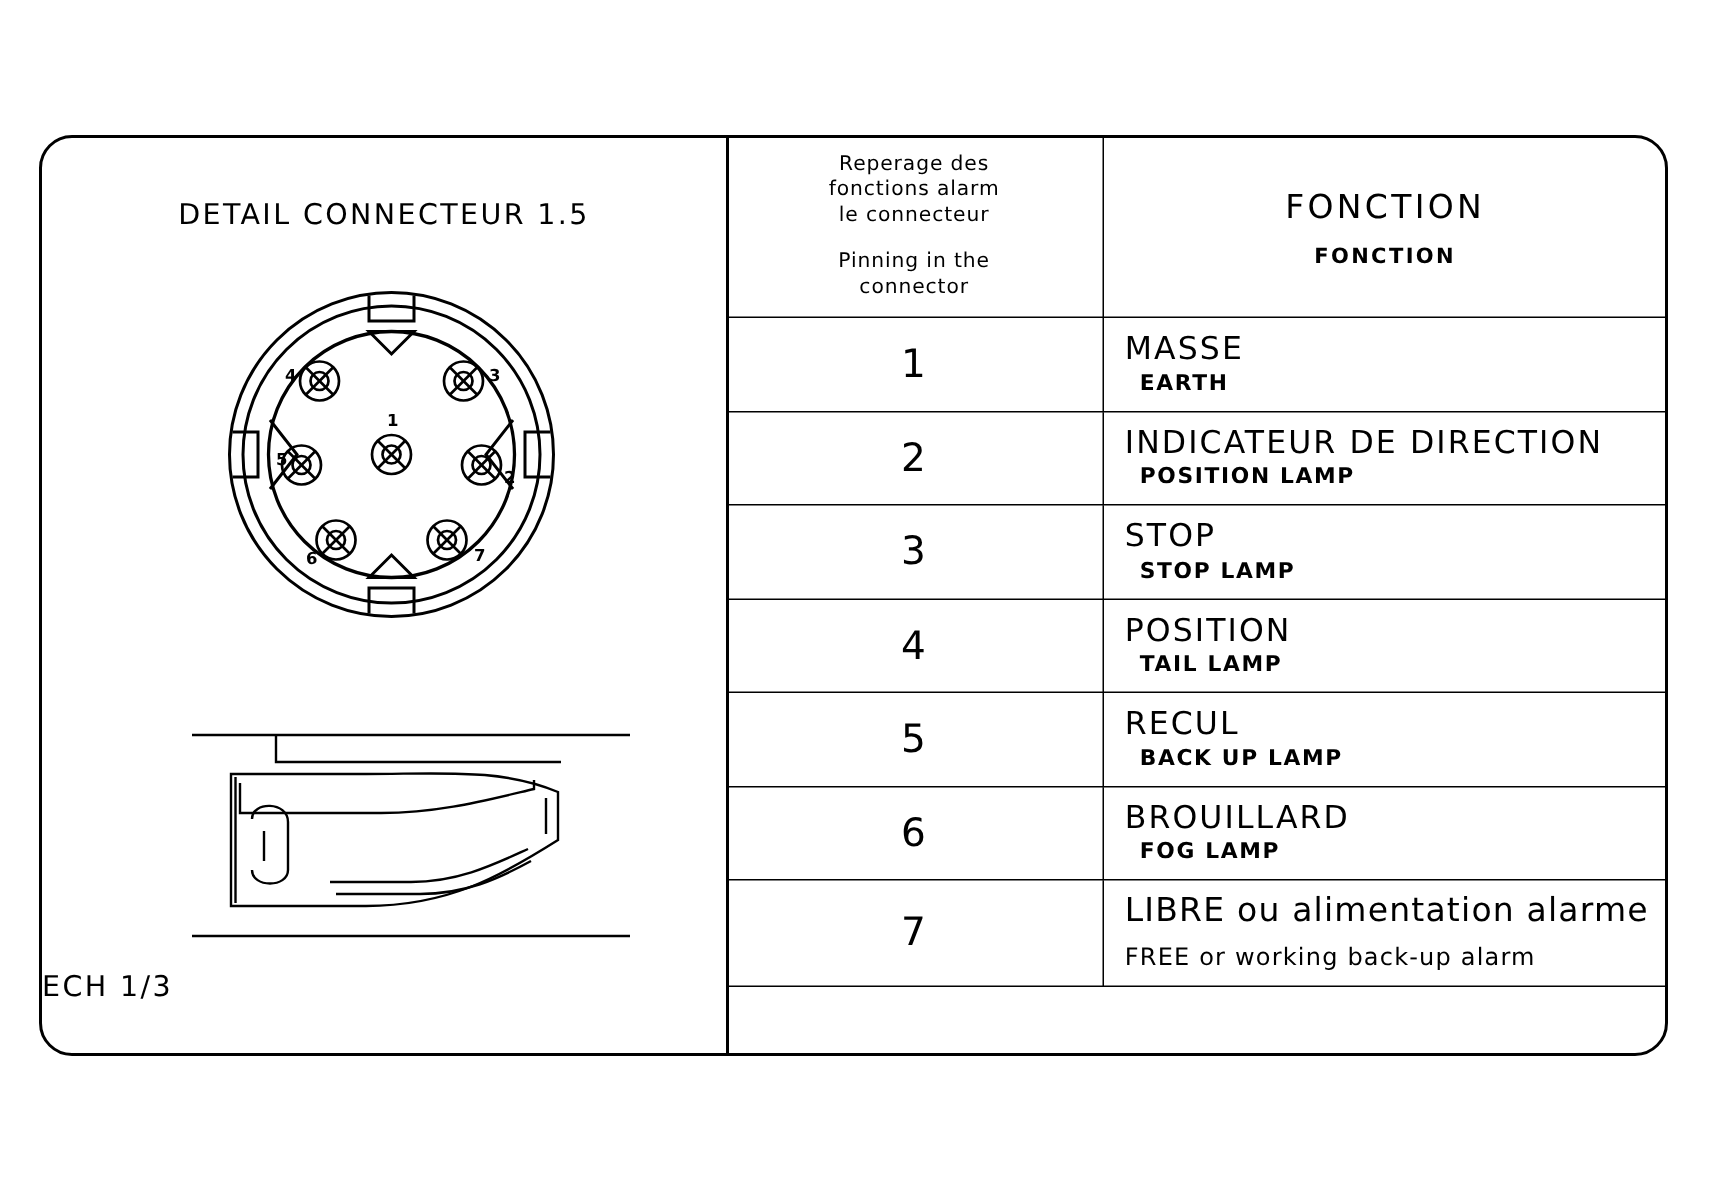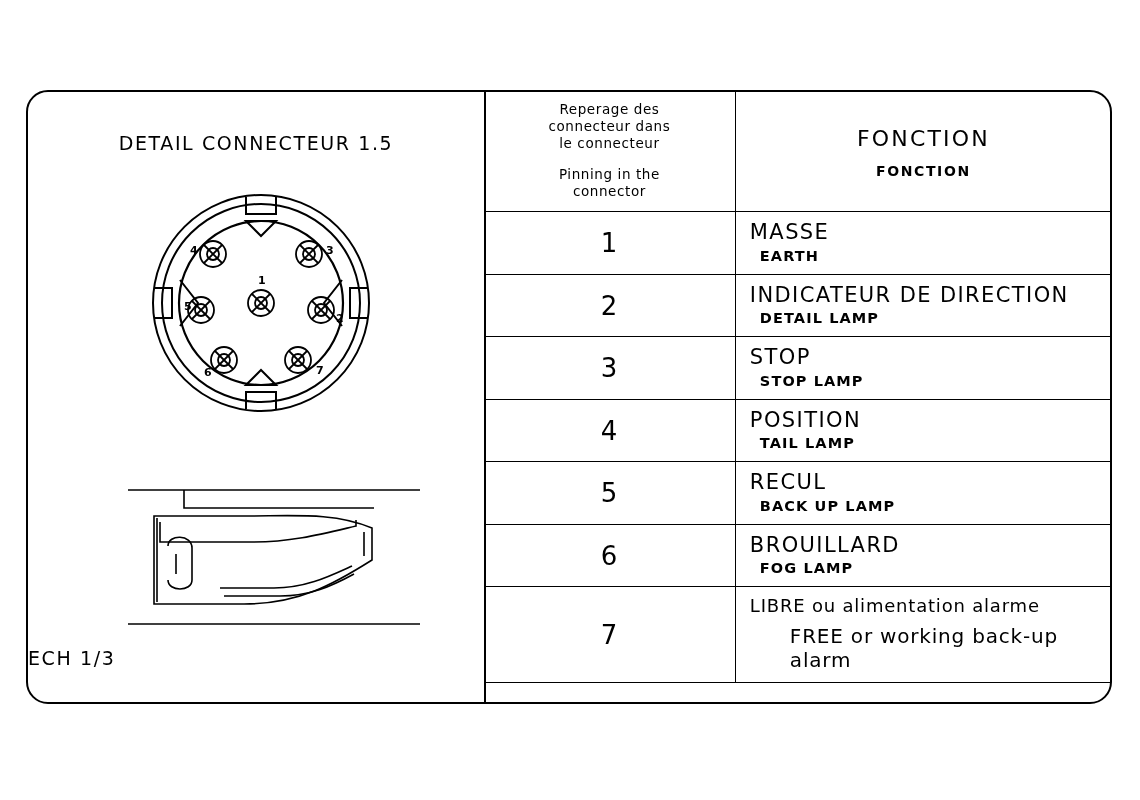--- a/index.html
+++ b/index.html
@@ -154,30 +154,29 @@
     line-height: 1.12;
   }
   .fn-en {
     font-size: 14.5px;
     letter-spacing: 1.1px;
     font-weight: bold;
     padding-left: 10px;
     margin-top: 3px;
   }
   .fn-cell.last .fn-fr {
-    font-size: 18px;
+    font-size: 22px;
     letter-spacing: 0.8px;
   }
   .fn-cell.last .fn-en {
-    font-size: 20px;
+    font-size: 16px;
     font-weight: normal;
     letter-spacing: 0.8px;
     padding-left: 0;
     margin-top: 7px;
-    margin-left: 40px;
   }
 
   .pin-label {
     font-family: "DejaVu Sans", sans-serif;
     font-size: 11px;
     font-weight: bold;
   }
 </style>
 </head>
 <body>
@@ -286,21 +285,21 @@
 
   <div class="divider"></div>
 
   <table class="tbl">
     <tbody>
         <tr>
       <td class="col-pin">
         <div class="hdr-pin">
           <div class="fr">
             <div>Reperage des</div>
-            <div>connecteur dans</div>
+            <div>fonctions alarm</div>
             <div>le connecteur</div>
           </div>
           <div class="en">
             <div>Pinning in the</div>
             <div>connector</div>
           </div>
         </div>
       </td>
       <td class="col-fn">
         <div class="hdr-fn">
@@ -318,21 +317,21 @@
           <div class="fn-en">EARTH</div>
         </div>
       </td>
     </tr>
 
     <tr>
       <td class="pin-num">2</td>
       <td>
         <div class="fn-cell">
           <div class="fn-fr">INDICATEUR DE DIRECTION</div>
-          <div class="fn-en">DETAIL LAMP</div>
+          <div class="fn-en">POSITION LAMP</div>
         </div>
       </td>
     </tr>
 
     <tr>
       <td class="pin-num">3</td>
       <td>
         <div class="fn-cell">
           <div class="fn-fr">STOP</div>
           <div class="fn-en">STOP LAMP</div>

